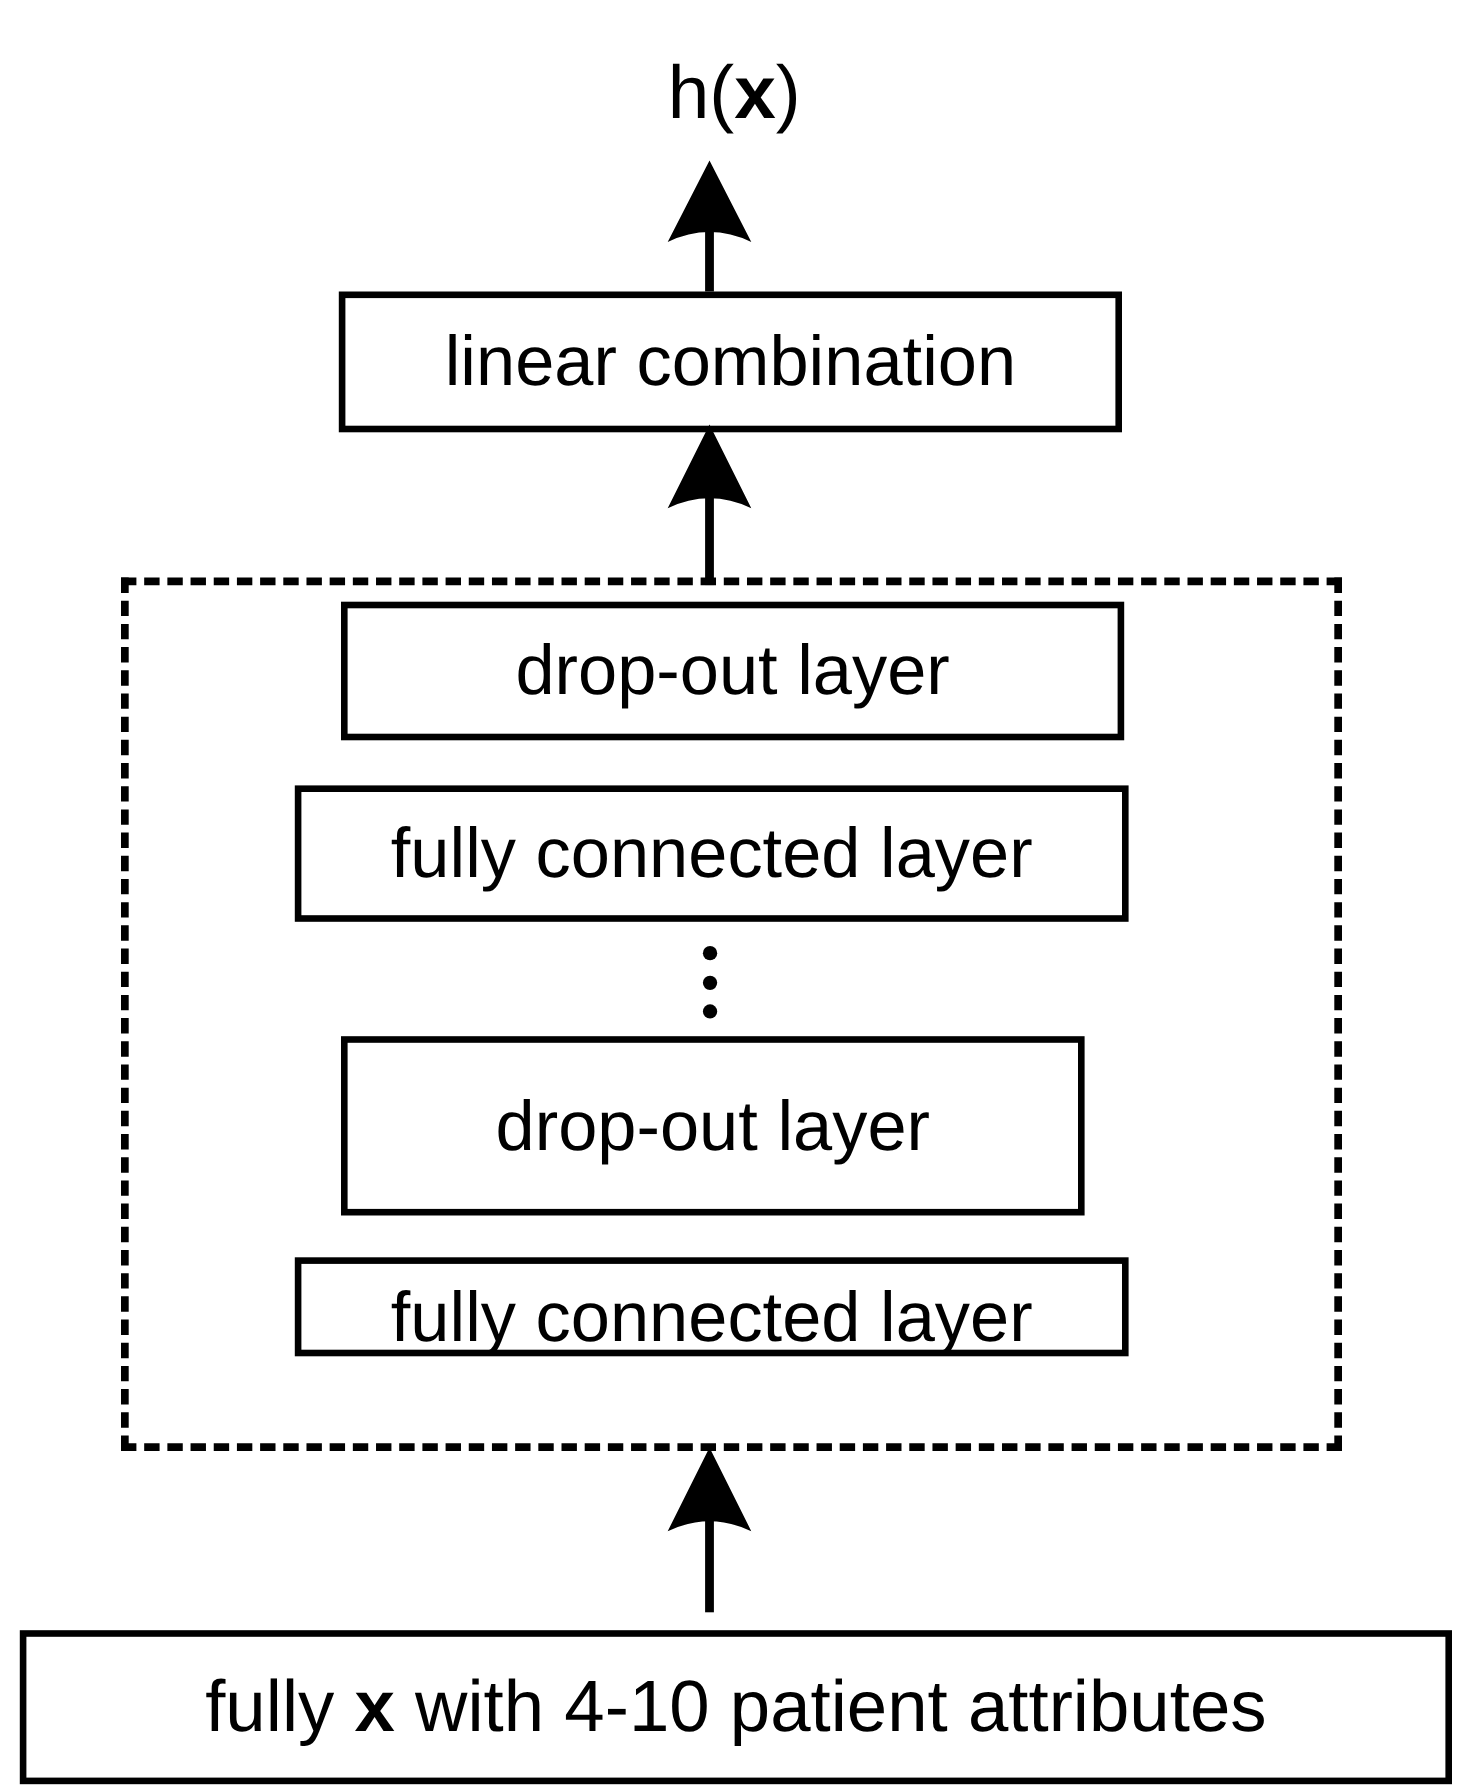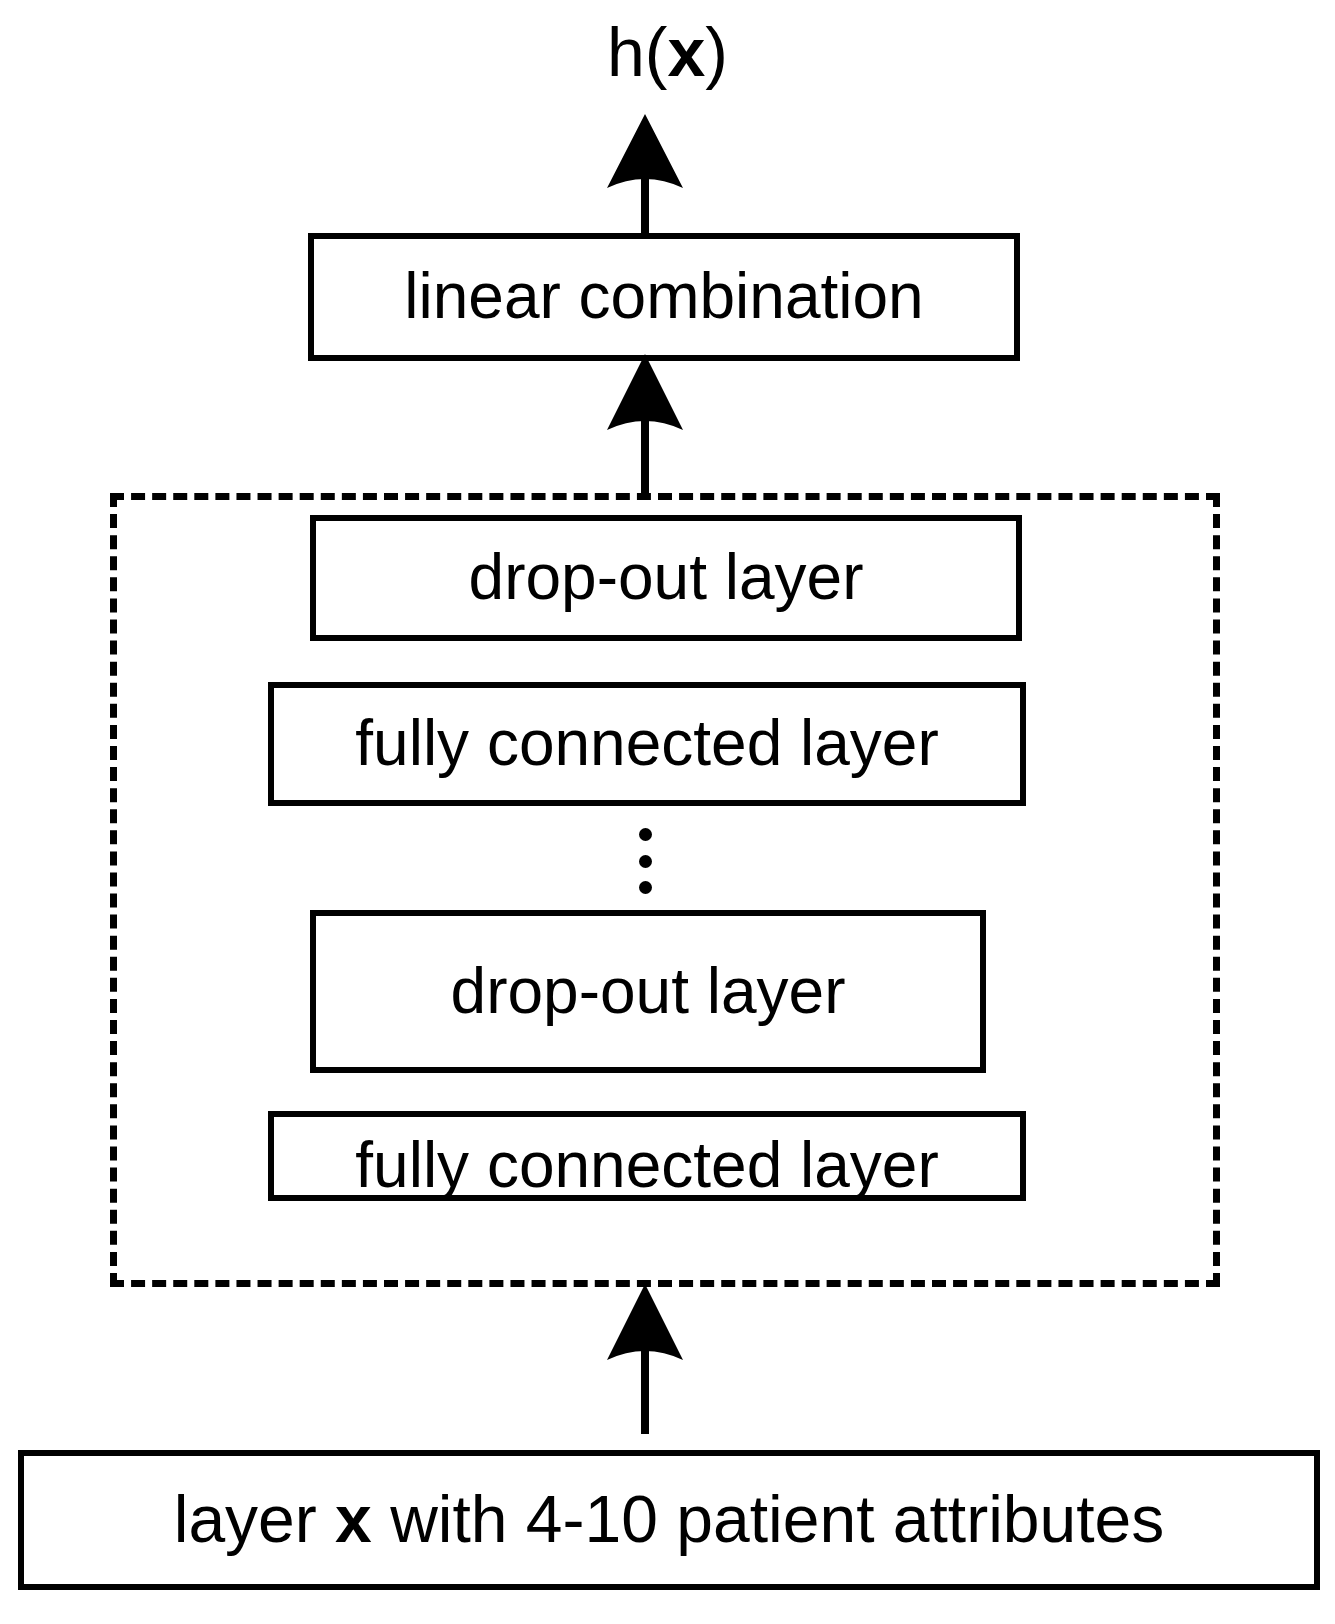--- a/index.html
+++ b/index.html
@@ -13,21 +13,21 @@
   }
   #canvas {
     position: relative;
     width: 1335px;
     height: 1624px;
     background: #ffffff;
     overflow: hidden;
   }
 
   
-  .abs { position: absolute; box-sizing: border-box; }
+  .abs { position: absolute; box-sizing: border-box; margin-top: 32px; }
 
   
   .out-label {
     left: 0;
     right: 0;
     top: 8px;
     text-align: center;
     font-size: 68px;
     line-height: 88px;
     letter-spacing: 0px;
@@ -151,16 +151,16 @@
   </div>
 
   <div class="abs arrow" id="arrow-bottom">
     <svg width="100" height="154" viewBox="0 0 100 154" xmlns="http://www.w3.org/2000/svg">
       <rect x="46" y="64" width="8" height="90" fill="#000000"></rect>
       <path d="M50 4 L88 80 Q50 62 12 80 Z" fill="#000000"></path>
     </svg>
   </div>
 
   <div class="abs node-box" id="box-input">
-    <span class="txt"><span>layer </span><span class="bold">x</span><span> with 4-10 patient attributes</span></span>
+    <span class="txt"><span>fully </span><span class="bold">x</span><span> with 4-10 patient attributes</span></span>
   </div>
 
 </div>
 
 </body></html>

